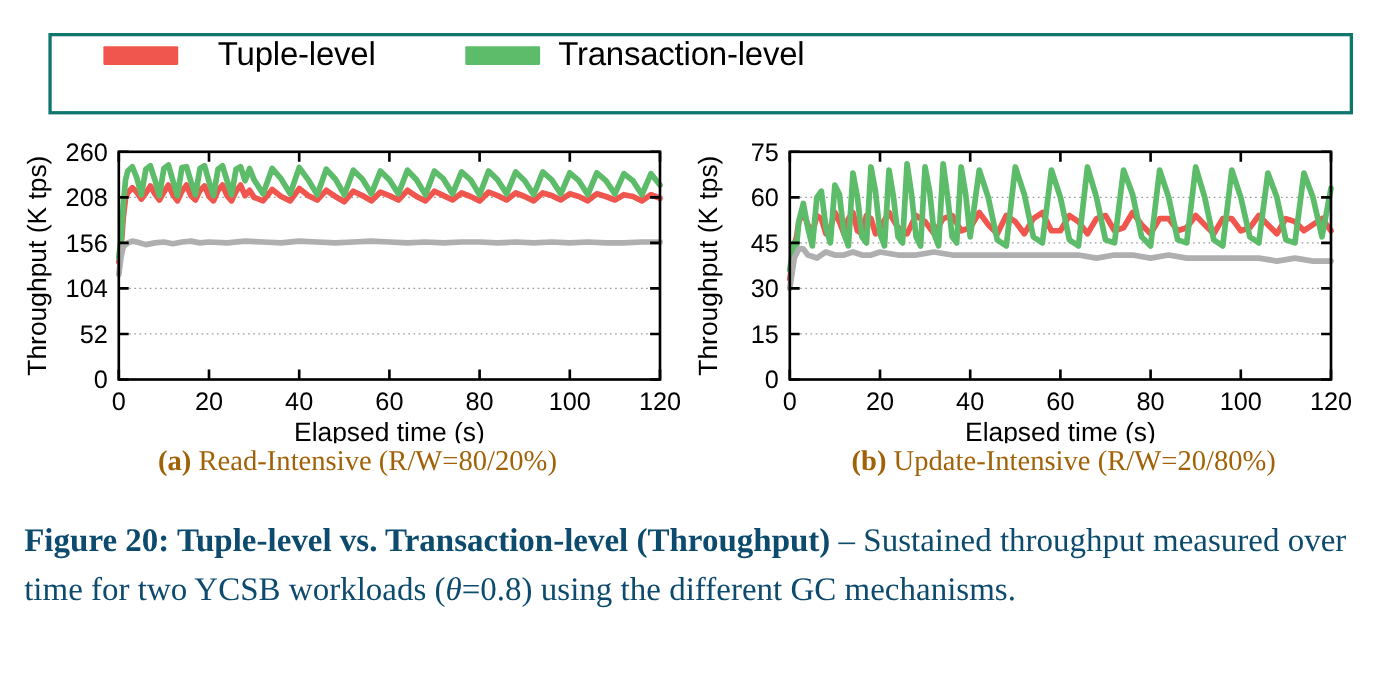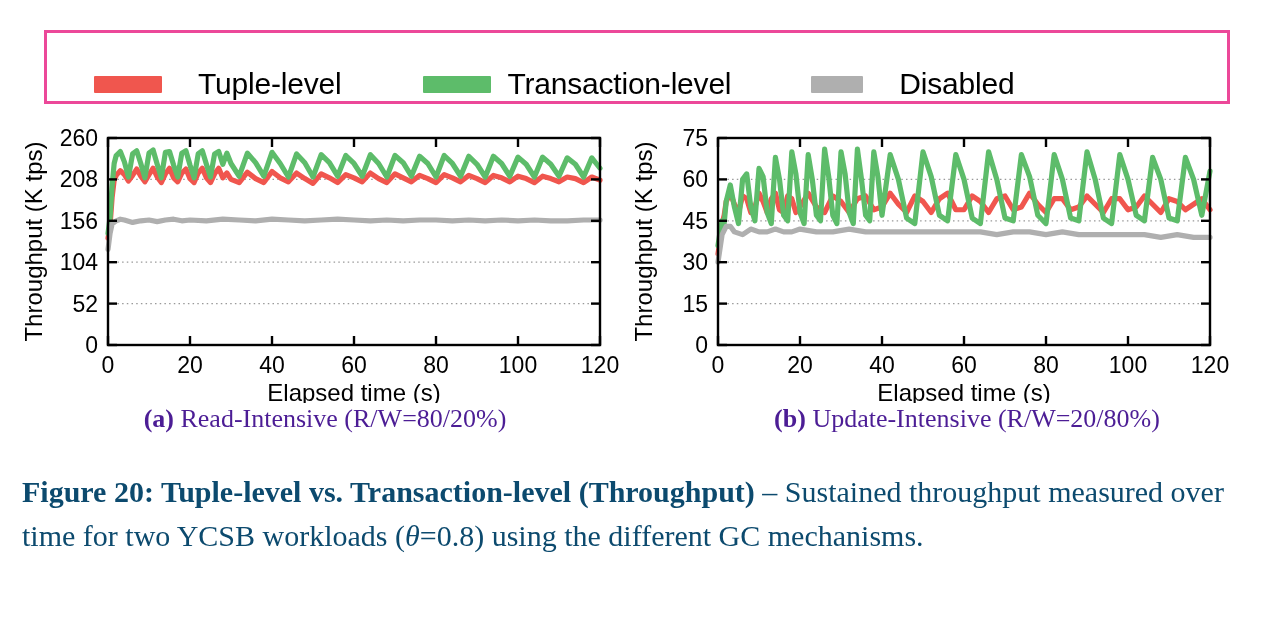--- a/index.html
+++ b/index.html
@@ -16,25 +16,25 @@
     position: relative;
   }
 
   
   #legend-box {
     position: absolute;
     left: 44px;
     top: 30px;
     width: 1186px;
     height: 74px;
-    border: 3px solid #ec4899;
+    border: 3px solid #0f766e;
     box-sizing: border-box;
     background: #ffffff;
     display: flex;
-    align-items: flex-end;
+    align-items: flex-start;
   }
   .legend-entry {
     display: flex;
     align-items: center;
     white-space: nowrap;
   }
   .legend-swatch {
     height: 17px;
     border-radius: 1px;
     flex: 0 0 auto;
@@ -67,21 +67,21 @@
 
   .plot-svg { display: block; }
 
   .subcaption {
     position: absolute;
     top: 404px;
     width: 610px;
     text-align: center;
     font-family: "Liberation Serif", serif;
     font-size: 26px;
-    color: #4c1d95;
+    color: #a16207;
     white-space: nowrap;
   }
   #subcaption-a { left: 20px; }
   #subcaption-b { left: 662px; }
   .subcaption b { font-weight: bold; }
 
   
   #figure-caption {
     position: absolute;
     left: 22px;
@@ -100,24 +100,20 @@
 <body>
 
 <div id="legend-box">
   <div class="legend-entry" id="legend-entry-0">
     <span class="legend-swatch" style="background: rgb(240, 86, 78);"></span>
     <span class="legend-label">Tuple-level</span>
   </div>
   <div class="legend-entry" id="legend-entry-1">
     <span class="legend-swatch" style="background: rgb(93, 188, 106);"></span>
     <span class="legend-label">Transaction-level</span>
-  </div>
-  <div class="legend-entry" id="legend-entry-2">
-    <span class="legend-swatch" style="background: rgb(175, 175, 175);"></span>
-    <span class="legend-label">Disabled</span>
   </div>
 </div>
 
 <div class="panel" id="panel-a">
   <svg class="plot-svg" id="svg-a" width="610" height="285" viewBox="0 0 610 285">
       <line x1="88" y1="185.6" x2="580" y2="185.6" stroke="#999999" stroke-width="1.2" stroke-dasharray="1.5,3.2"></line>
       <line x1="88" y1="144.2" x2="580" y2="144.2" stroke="#999999" stroke-width="1.2" stroke-dasharray="1.5,3.2"></line>
       <line x1="88" y1="102.80000000000001" x2="580" y2="102.80000000000001" stroke="#999999" stroke-width="1.2" stroke-dasharray="1.5,3.2"></line>
       <line x1="88" y1="61.39999999999998" x2="580" y2="61.39999999999998" stroke="#999999" stroke-width="1.2" stroke-dasharray="1.5,3.2"></line>
       <path d="M88.00 120.32 L90.05 107.58 L92.10 79.71 L94.15 62.20 L96.20 57.42 L100.30 52.64 L104.40 56.62 L108.50 62.99 L112.60 57.42 L116.70 51.05 L120.80 58.22 L124.90 63.79 L129.00 56.62 L133.10 50.25 L137.20 59.01 L141.30 64.58 L145.40 55.83 L149.50 50.25 L153.60 59.81 L157.70 63.79 L161.80 55.03 L165.90 51.05 L170.00 60.60 L174.10 64.58 L178.20 55.03 L182.30 50.25 L186.40 59.81 L190.50 64.58 L194.60 55.83 L198.70 50.25 L202.80 59.81 L206.90 55.03 L211.00 61.40 L219.20 64.58 L227.40 54.23 L235.60 60.60 L243.80 64.58 L252.00 53.44 L260.20 59.81 L268.40 63.79 L276.60 55.03 L284.80 60.60 L293.00 65.38 L301.20 55.83 L309.40 59.81 L317.60 64.58 L325.80 56.62 L334.00 59.81 L342.20 63.79 L350.40 55.03 L358.60 60.60 L366.80 64.58 L375.00 55.83 L383.20 59.81 L391.40 63.79 L399.60 57.42 L407.80 60.60 L416.00 64.58 L424.20 56.62 L432.40 59.81 L440.60 63.79 L448.80 57.42 L457.00 60.60 L465.20 64.58 L473.40 57.42 L481.60 59.81 L489.80 63.79 L498.00 58.22 L506.20 60.60 L514.40 64.58 L522.60 58.22 L530.80 60.60 L539.00 63.79 L547.20 59.01 L555.40 60.60 L563.60 64.58 L571.80 59.01 L580.00 62.20 " fill="none" stroke="#F0564E" stroke-width="5.2" stroke-linejoin="round" stroke-linecap="round"></path>

